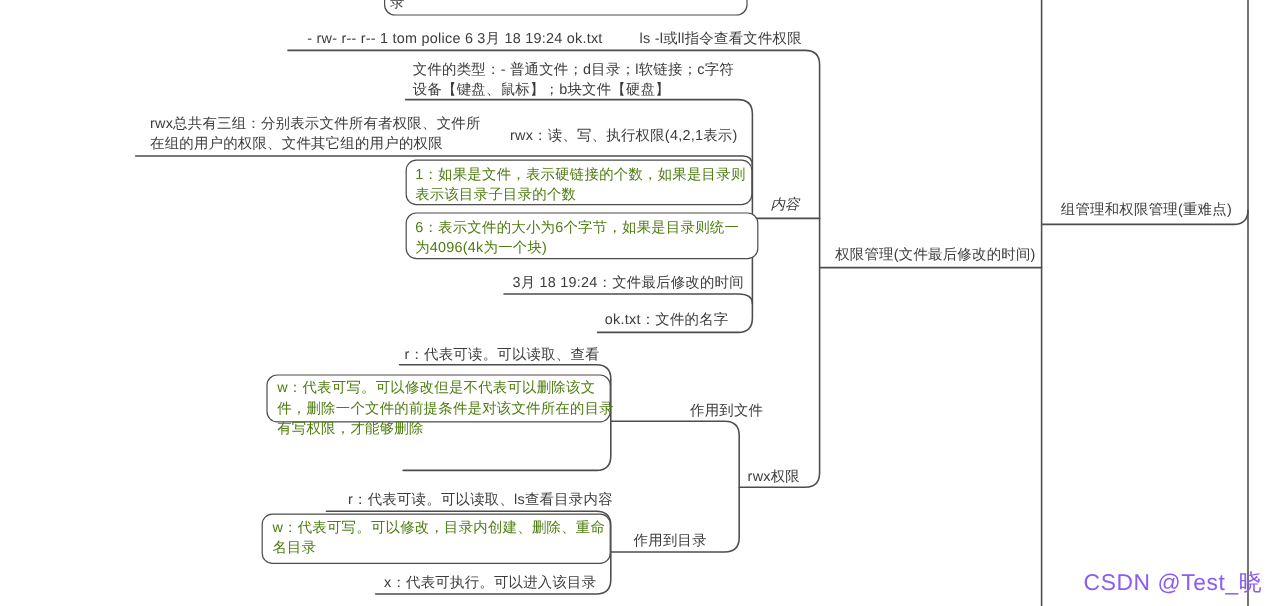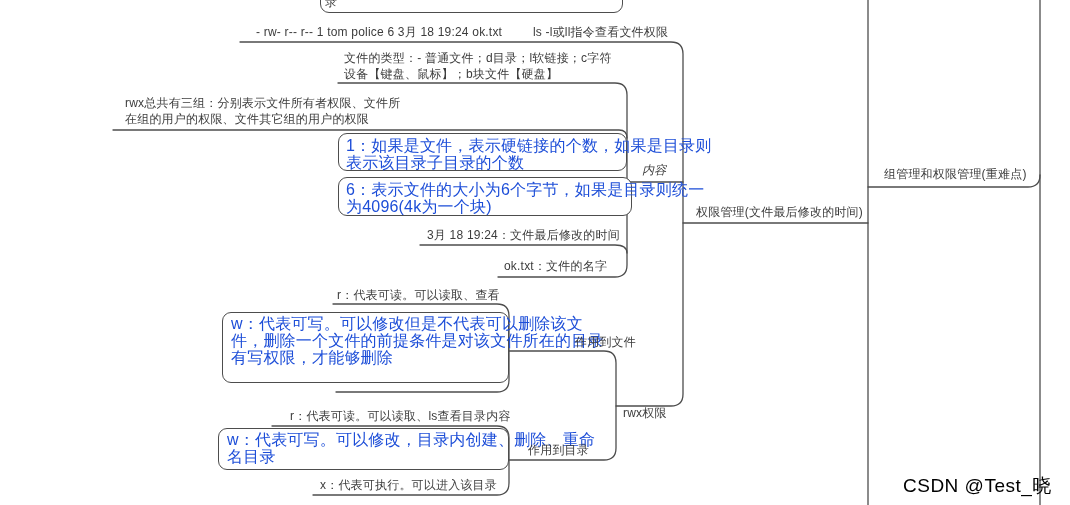--- a/index.html
+++ b/index.html
@@ -11,25 +11,25 @@
   #wires path, #wires line{stroke:#4d4d4d;stroke-width:1.3;fill:none;stroke-linecap:round;}
   .txt{
     position:absolute;font-size:12px;line-height:16px;color:#3c3c3c;
     white-space:pre;letter-spacing:0.2px;
   }
   .nodebox{
     position:absolute;border:1.3px solid #4d4d4d;border-radius:9px;background:#fff;
     box-sizing:border-box;
   }
   .boxtxt{
-    font-size:16px;line-height:17px;color:#1d4ed8;white-space:pre;
+    font-size:12px;line-height:17px;color:#4d7c0f;white-space:pre;
     padding:3px 7px;letter-spacing:0.2px;
   }
   .wm{
-    position:absolute;left:903px;top:473px;font-size:19px;color:#000000;
+    position:absolute;left:903px;top:473px;font-size:19px;color:#8b5cf6;
     letter-spacing:0.5px;white-space:pre;
   }
 </style>
 </head>
 <body>
 
 <div id="stage">
 
   <svg id="wires" viewBox="0 0 1070 505">
 
@@ -58,47 +58,48 @@
   <div class="nodebox" style="left:320px;top:-30px;width:303px;height:43px;"></div>
   <div class="txt" style="left:325px;top:-5px;line-height:14px;">录</div>
 
   <div class="txt" style="left:256px;top:24px;">- rw- r-- r-- 1 tom police 6 3月 18 19:24 ok.txt</div>
   <div class="txt" style="left:533px;top:24px;">ls -l或ll指令查看文件权限</div>
 
   <div class="txt" style="left:125px;top:95px;">rwx总共有三组：分别表示文件所有者权限、文件所
 在组的用户的权限、文件其它组的用户的权限</div>
   <div class="txt" style="left:344px;top:50px;">文件的类型：- 普通文件；d目录；l软链接；c字符
 设备【键盘、鼠标】；b块文件【硬盘】</div>
+  <div class="txt" style="left:425px;top:105px;">rwx：读、写、执行权限(4,2,1表示)</div>
 
   <div class="nodebox" style="left:338px;top:133px;width:289px;height:38px;">
     <div class="boxtxt">1：如果是文件，表示硬链接的个数，如果是目录则
 表示该目录子目录的个数</div>
   </div>
 
   <div class="nodebox" style="left:338px;top:177px;width:294px;height:39px;">
     <div class="boxtxt">6：表示文件的大小为6个字节，如果是目录则统一
 为4096(4k为一个块)</div>
   </div>
 
   <div class="txt" style="left:427px;top:227px;text-align:right;">3月 18 19:24：文件最后修改的时间</div>
   <div class="txt" style="left:504px;top:258px;">ok.txt：文件的名字</div>
 
   <div class="txt" style="left:642px;top:162px;font-style:italic;">内容</div>
   <div class="txt" style="left:696px;top:204px;">权限管理(文件最后修改的时间)</div>
   <div class="txt" style="left:884px;top:166px;">组管理和权限管理(重难点)</div>
 
   <div class="txt" style="left:337px;top:287px;">r：代表可读。可以读取、查看</div>
-  <div class="nodebox" style="left:222px;top:312px;width:287px;height:71px;">
+  <div class="nodebox" style="left:222px;top:312px;width:287px;height:40px;">
     <div class="boxtxt" style="padding:2px 8px;">w：代表可写。可以修改但是不代表可以删除该文
 件，删除一个文件的前提条件是对该文件所在的目录
 有写权限，才能够删除</div>
   </div>
   <div class="txt" style="left:528px;top:334px;margin-left:47px;">作用到文件</div>
 
-  <div class="txt" style="left:623px;top:389px;margin-top:16px;">rwx权限</div>
+  <div class="txt" style="left:623px;top:389px;">rwx权限</div>
 
   <div class="txt" style="left:277px;top:408px;padding-left:13px;">r：代表可读。可以读取、ls查看目录内容</div>
   <div class="nodebox" style="left:218px;top:428px;width:291px;height:42px;">
     <div class="boxtxt" style="padding:2px 8px;">w：代表可写。可以修改，目录内创建、删除、重命
 名目录</div>
   </div>
   <div class="txt" style="left:320px;top:477px;">x：代表可执行。可以进入该目录</div>
   <div class="txt" style="left:528px;top:442px;">作用到目录</div>
 
   <div class="wm">CSDN @Test_晓</div>

